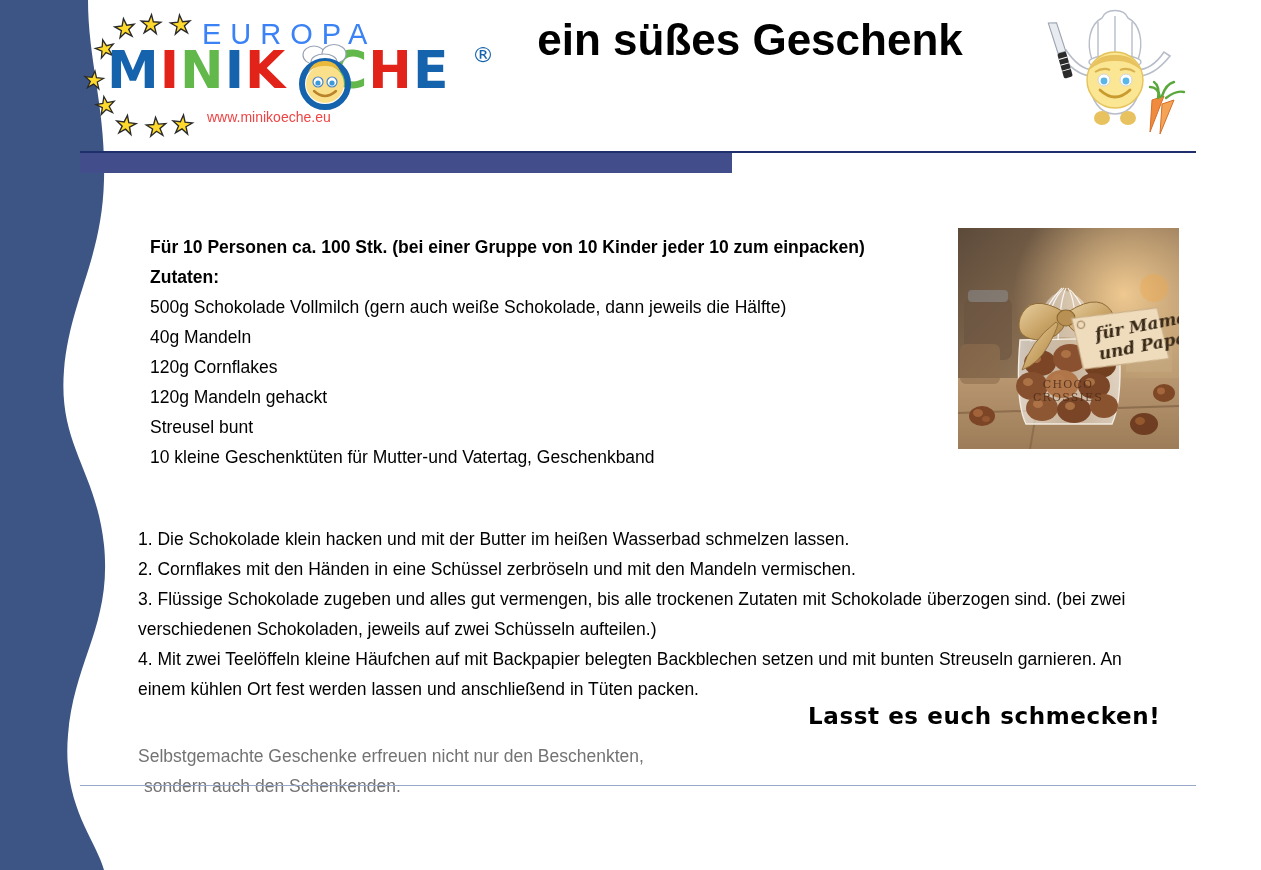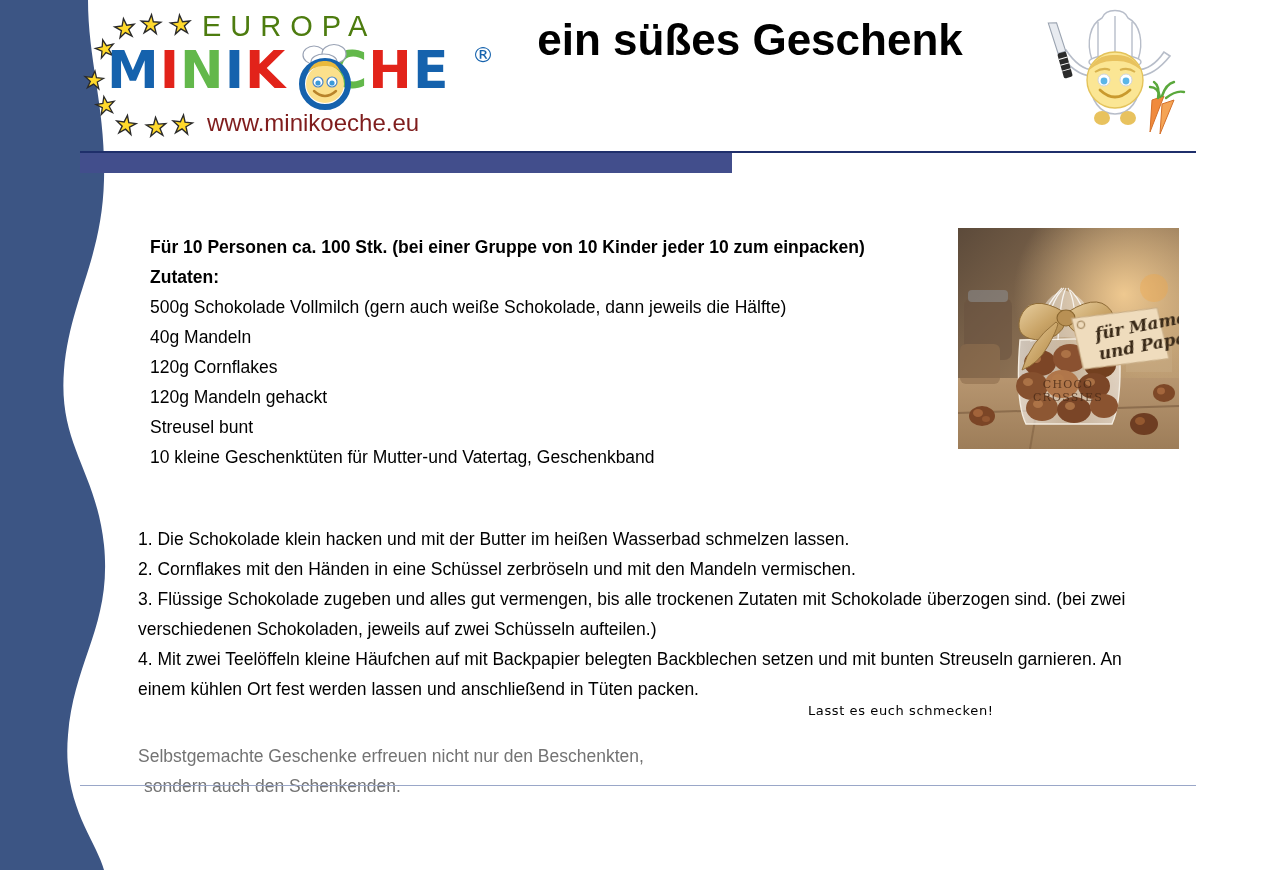--- a/index.html
+++ b/index.html
@@ -48,24 +48,24 @@
   #eu-stars {
     position: absolute;
     left: 0;
     top: 0;
     width: 140px;
     height: 132px;
   }
   #logo-europa {
     position: absolute;
     left: 120px;
-    top: 4px;
+    top: 12px;
     font-size: 29px;
     letter-spacing: 9px;
-    color: #4d7c0f;
+    color: #3b82f6;
     font-weight: 400;
     font-family: "Liberation Sans", sans-serif;
   }
   #logo-mini {
     position: absolute;
     left: 25px;
     top: 38px;
     font-size: 52px;
     font-weight: bold;
     letter-spacing: 1px;
@@ -78,22 +78,22 @@
     left: 390px;
     top: 36px;
     font-size: 22px;
     color: #1562ad;
     font-family: "DejaVu Sans", sans-serif;
   }
   #logo-url {
     position: absolute;
     left: 125px;
     top: 103px;
-    font-size: 24px;
-    color: #7f1d1d;
+    font-size: 14px;
+    color: #ef4444;
     font-family: "Liberation Sans", sans-serif;
   }
   
   #logo-face {
     position: absolute;
     left: 212px;
     top: 36px;
     width: 62px;
     height: 68px;
   }
@@ -180,22 +180,22 @@
     width: 620px;
     color: #737373;
   }
   #closing .line { white-space: nowrap; }
   #closing .indent { padding-left: 6px; }
 
   #enjoy {
     position: absolute;
     left: 808px;
     top: 703px;
-    font-size: 13px;
-    font-weight: normal;
+    font-size: 23px;
+    font-weight: bold;
     letter-spacing: 0.6px;
     color: #000000;
     font-family: "DejaVu Sans", sans-serif;
     white-space: nowrap;
   }
 
   
   #photo {
     position: absolute;
     left: 958px;

